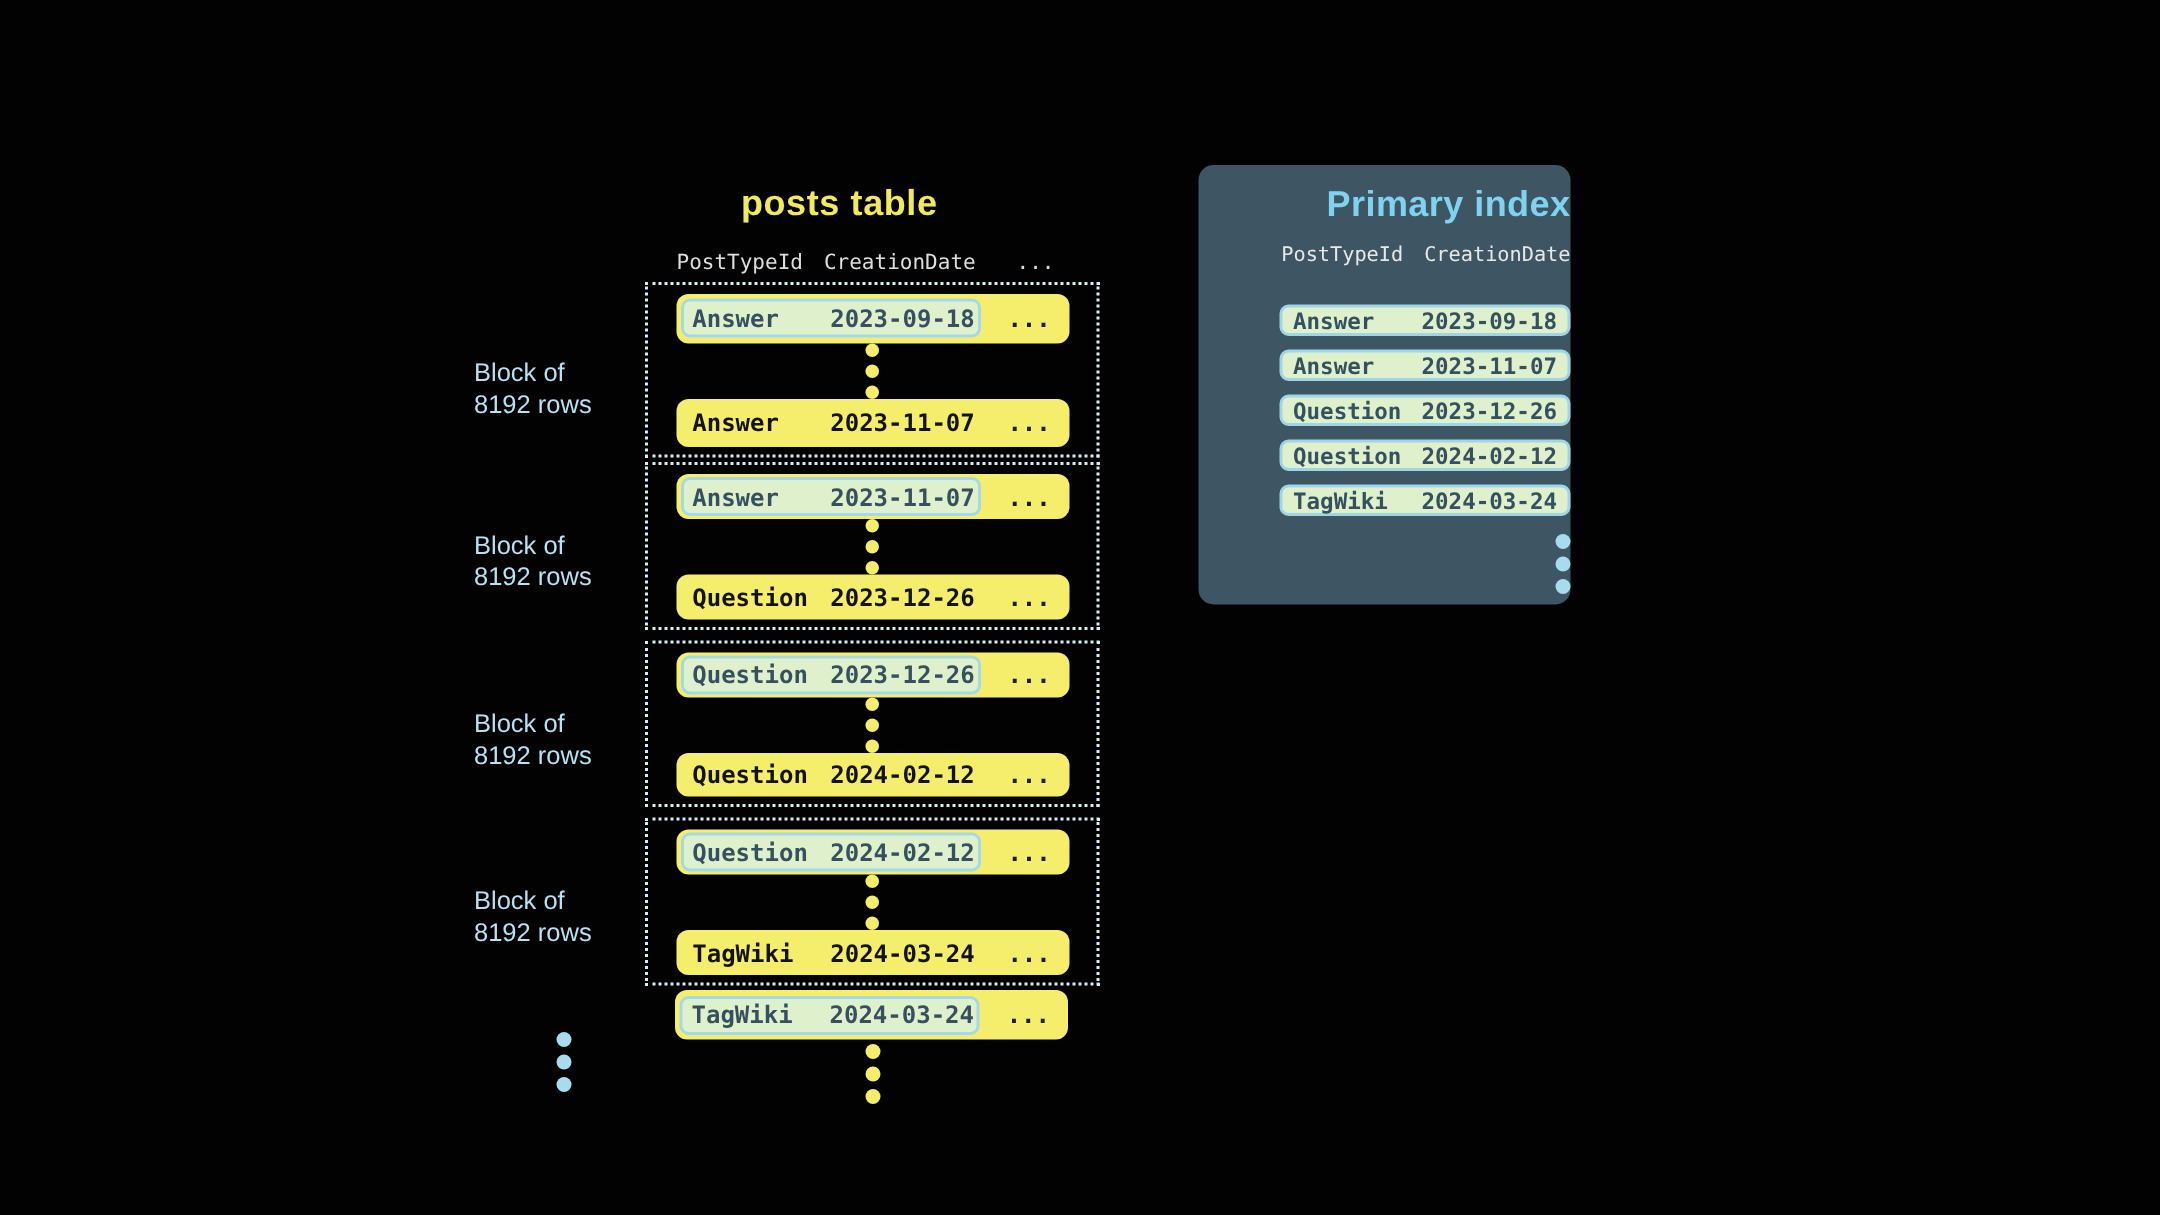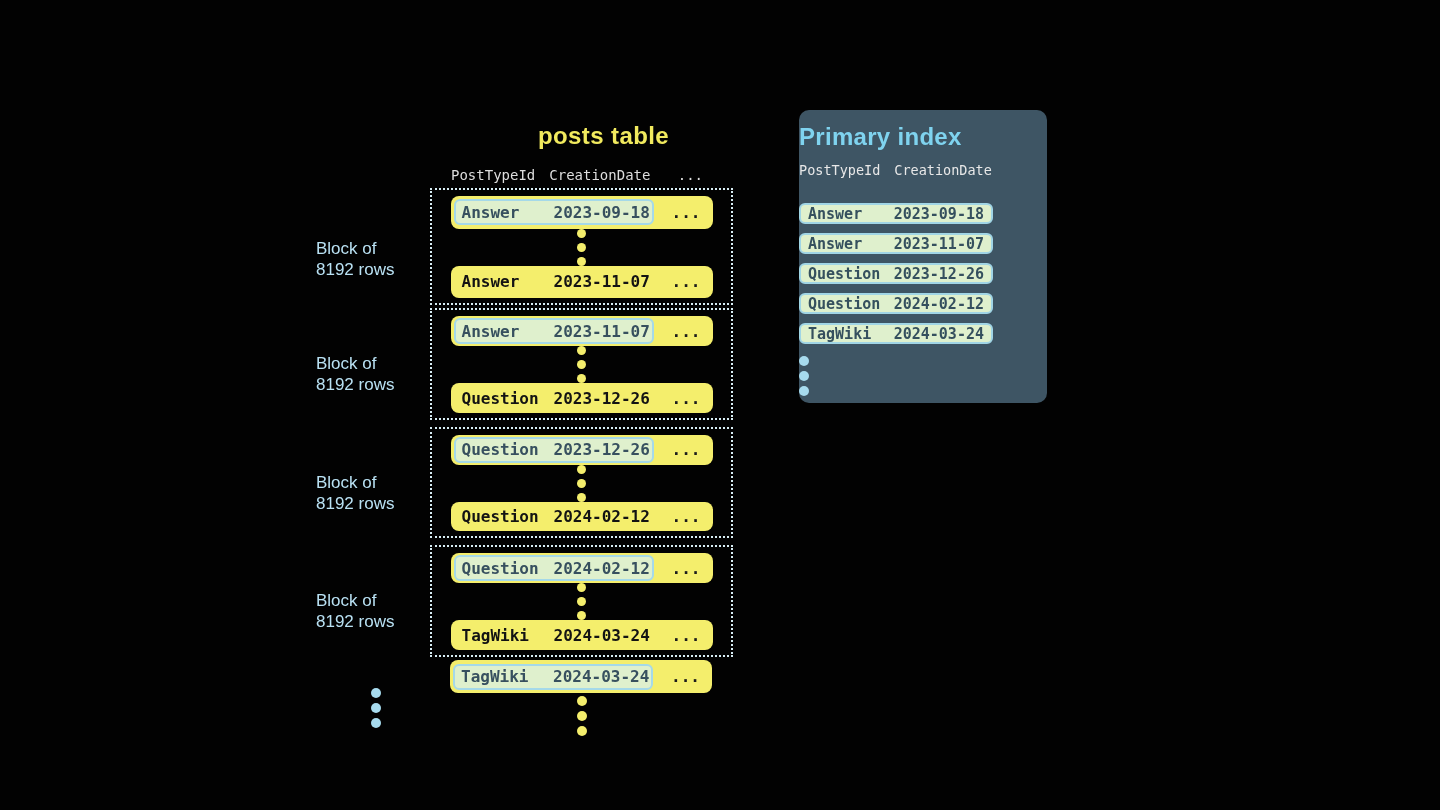--- a/index.html
+++ b/index.html
@@ -3,21 +3,21 @@
 <meta charset="utf-8">
 <style>
   html,body { margin:0; padding:0; background:#000; }
   .stage {
     position:relative; width:1440px; height:810px; background:#020202;
     overflow:hidden; font-family:"Liberation Sans", sans-serif;
   }
 
   
   .pt-title {
-    position:absolute; left:452px; top:122px; width:303px;
+    position:absolute; left:408px; top:122px; width:303px;
     text-align:center; font-size:24px; font-weight:700;
     color:#f1ea5e; letter-spacing:.4px;
   }
   .pt-header {
     position:absolute; left:430px; top:167px; width:303px; box-sizing:border-box;
     display:flex; padding-left:21px;
     font-family:"DejaVu Sans Mono", monospace; font-size:14px; color:#dedede;
   }
   .pt-header .h-date { margin-left:14px; }
   .pt-header .h-more { margin-left:auto; margin-right:30px; }
@@ -56,21 +56,21 @@
 
   .block-label {
     position:absolute; left:316px; width:120px; text-align:left;
     font-size:17px; line-height:21px; color:#b9e1f3;
   }
 
   
   .panel {
     position:absolute; left:799px; top:110px; width:248px; height:293px;
     box-sizing:border-box; background:#3e5564; border-radius:10px;
-    display:flex; flex-direction:column; align-items:flex-start; padding-top:13px;
+    display:flex; flex-direction:column; align-items:flex-end; padding-top:13px;
   }
   .pi-title { font-size:24px; font-weight:700; color:#7fd3ef; letter-spacing:.3px; }
   .pi-header {
     margin-top:11px; display:flex; gap:14px;
     font-family:"DejaVu Sans Mono", monospace; font-size:13.5px; color:#e8e8e8;
   }
   .pi-rows { margin-top:25px; display:flex; flex-direction:column; gap:9px; }
   .irow {
     width:194px; height:21px; box-sizing:border-box;
     background:#dff0cd; border:2px solid #a0d5e5; border-radius:6px;

